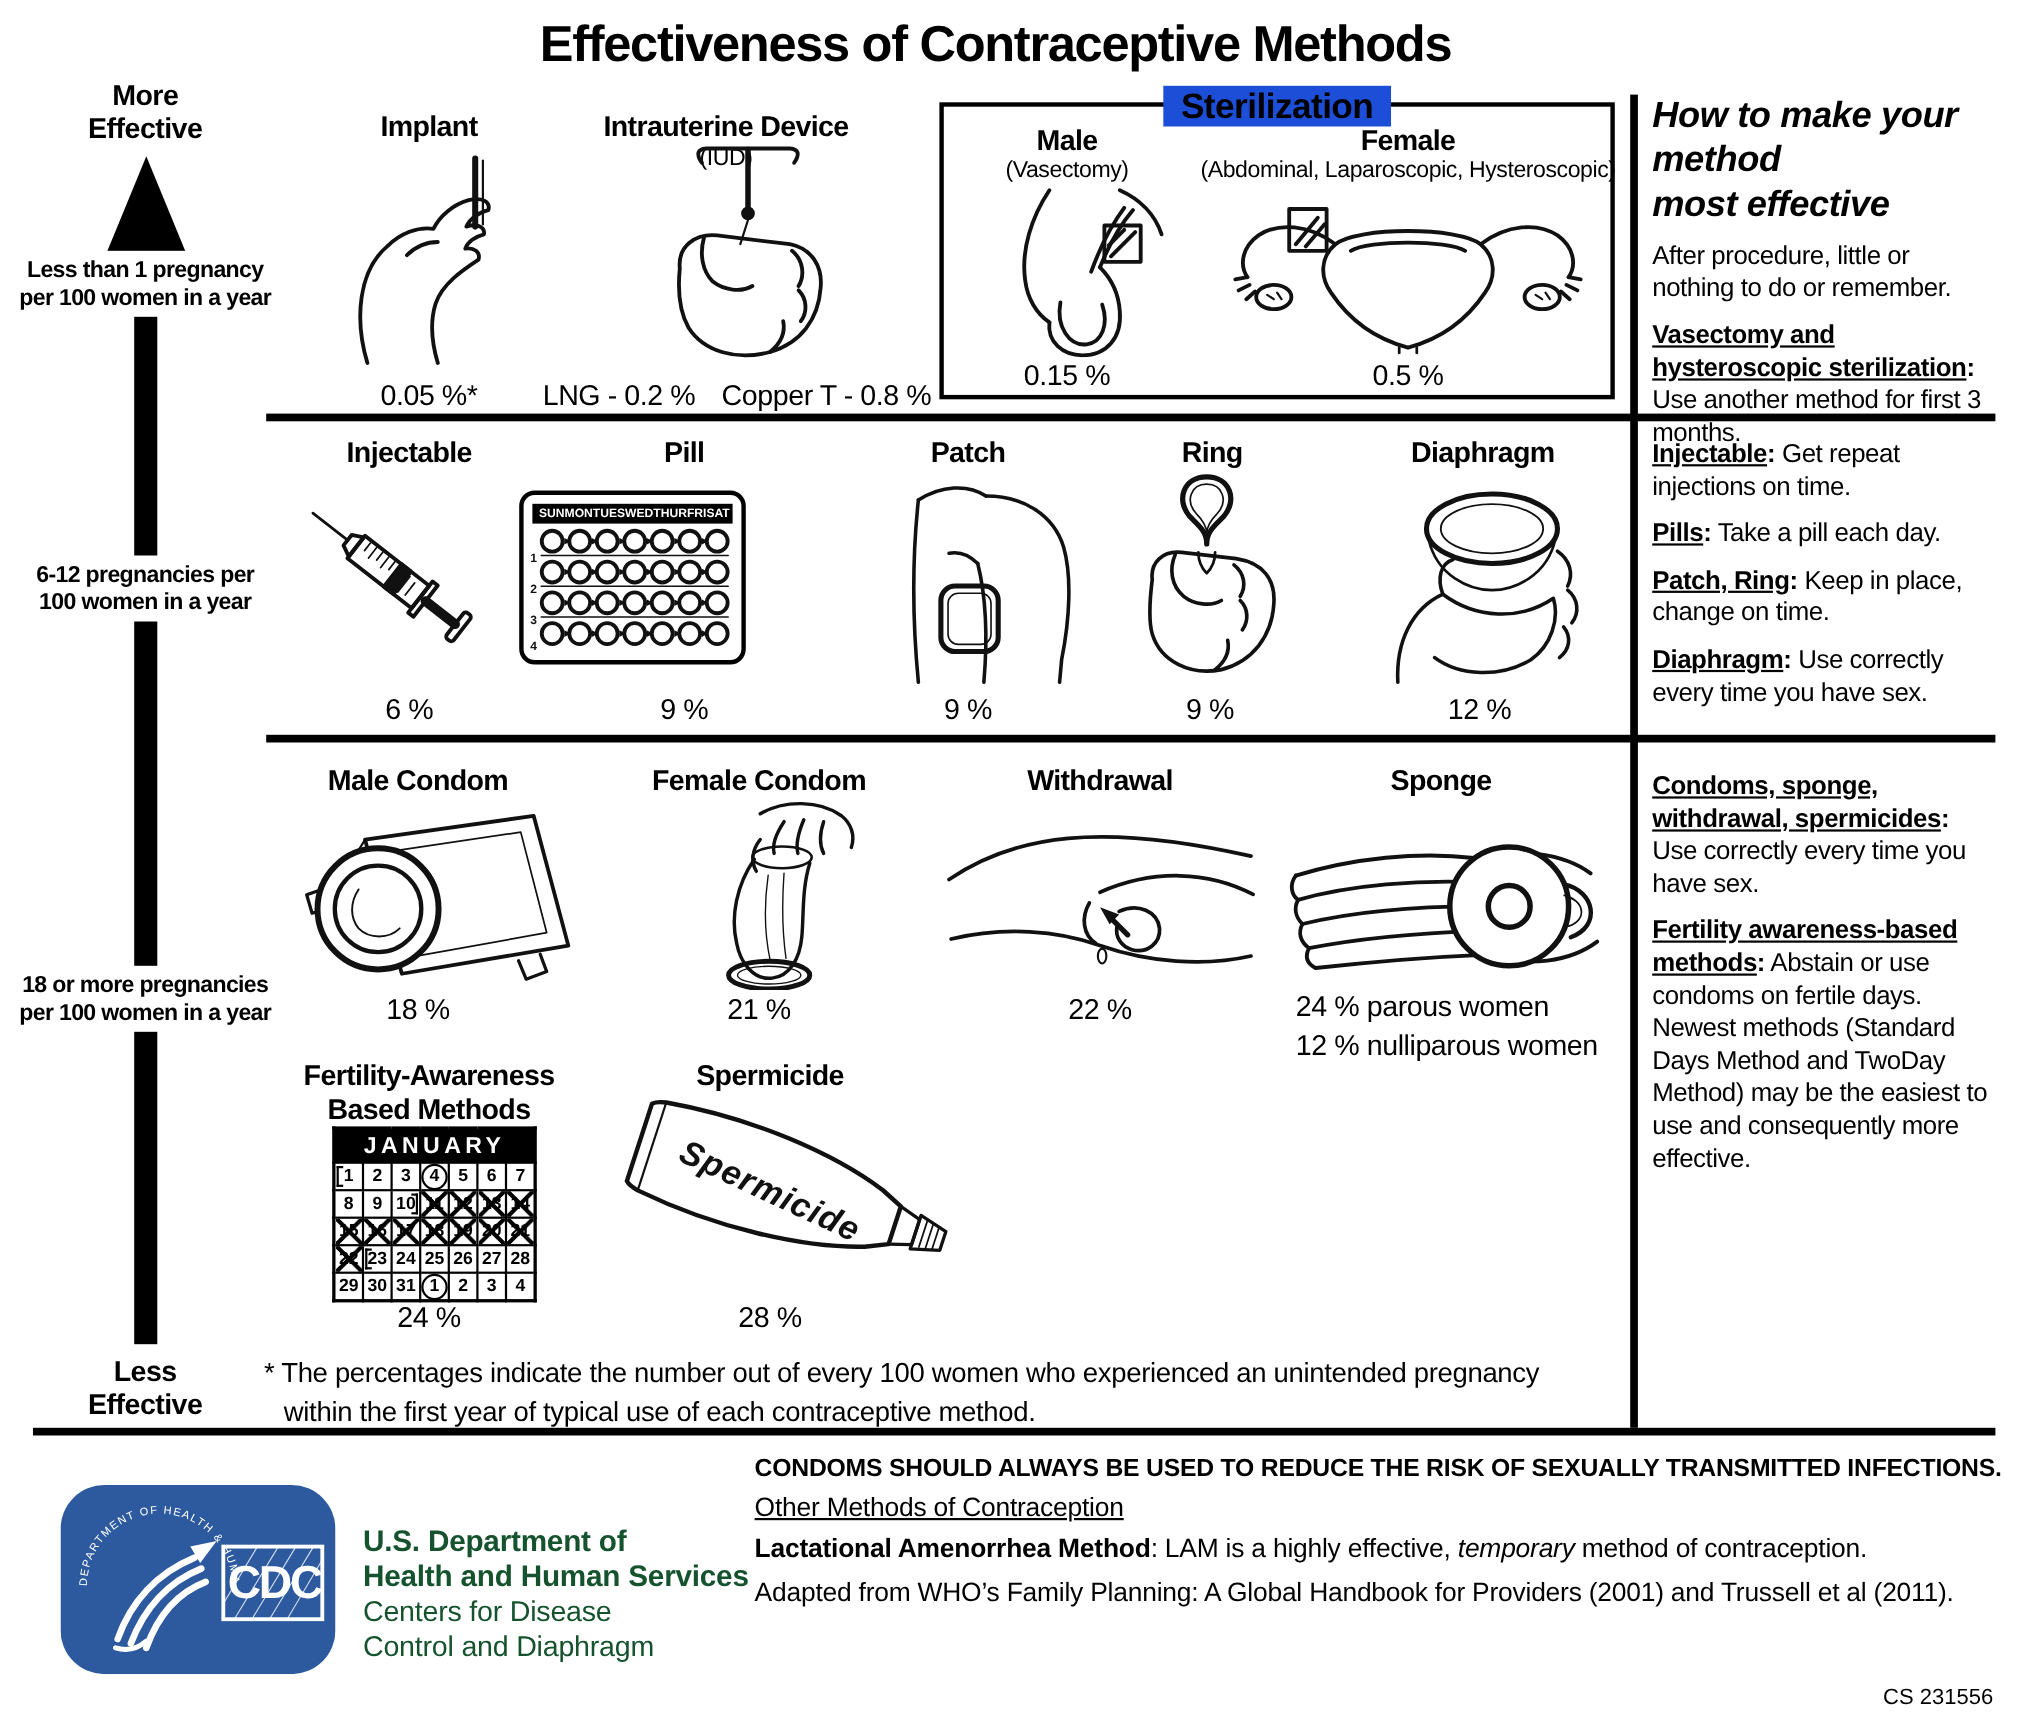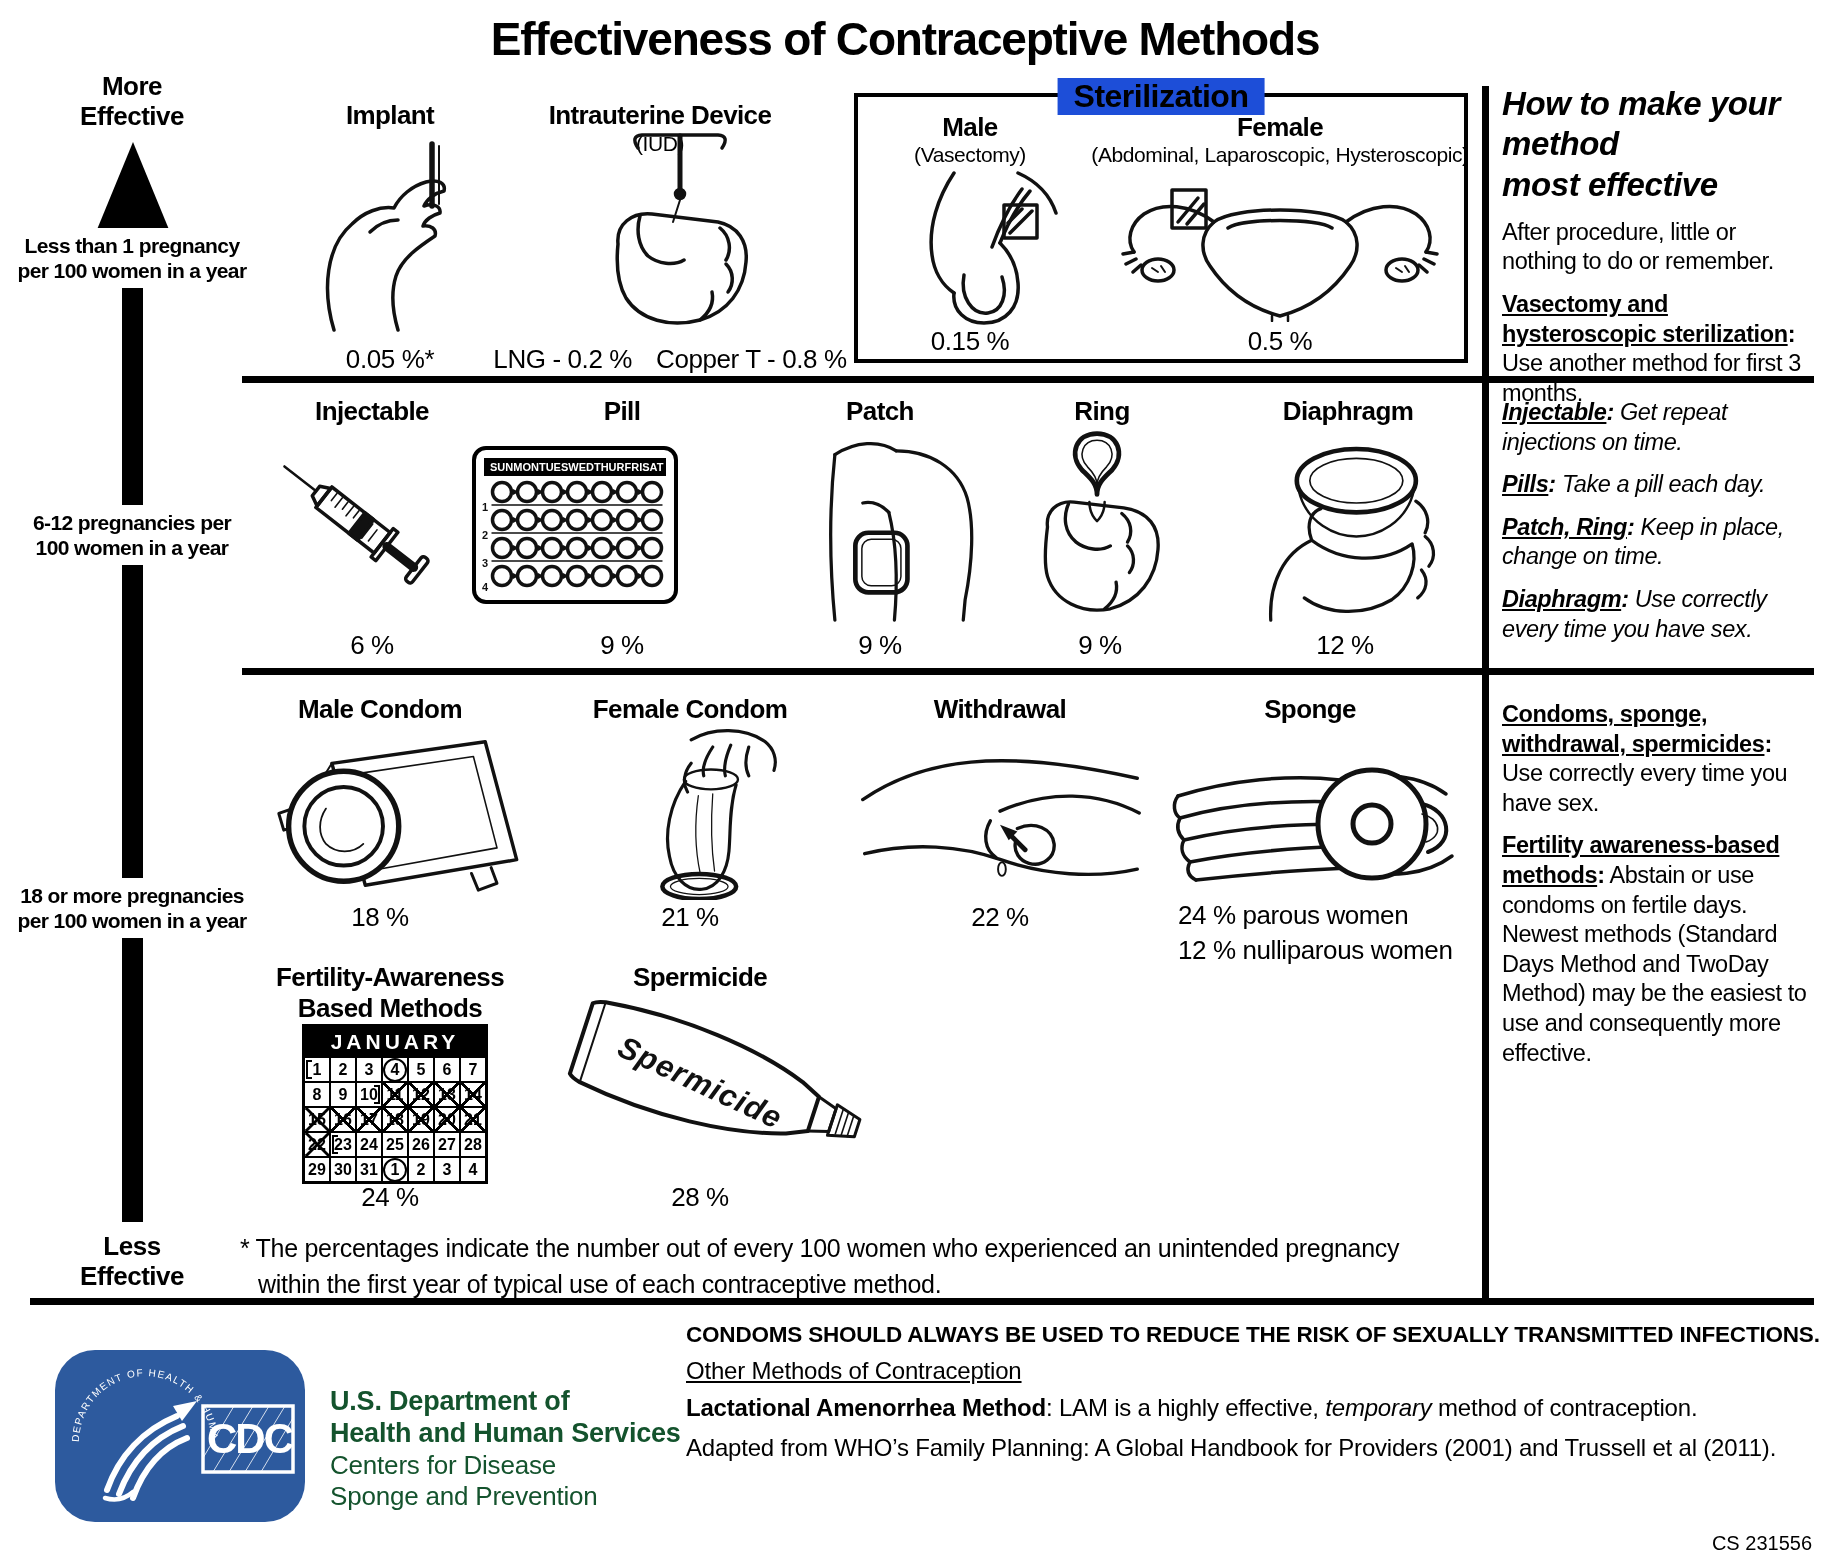--- a/index.html
+++ b/index.html
@@ -440,21 +440,21 @@
 
   <div class="sidebar">
     <div class="sb-sec" style="top:0;">
       <div class="sb-head">How to make your method
 most effective</div>
       <div class="sb-p">After procedure, little or nothing to do or remember.</div>
       <div class="sb-p">
         <span class="lbl">Vasectomy and hysteroscopic sterilization</span><span class="b">:</span><span> Use another method for first 3 months.</span>
       </div>
     </div>
-    <div class="sb-sec" style="top:314px;font-style:italic;">
+    <div class="sb-sec" style="top:314px;">
       <div><span class="lbl">Injectable</span><span class="b">:</span><span> Get repeat injections on time.</span></div>
       <div class="sb-p"><span class="lbl">Pills</span><span class="b">:</span><span> Take a pill each day.</span></div>
       <div class="sb-p"><span class="lbl">Patch, Ring</span><span class="b">:</span><span> Keep in place, change on time.</span></div>
       <div class="sb-p"><span class="lbl">Diaphragm</span><span class="b">:</span><span> Use correctly every time you have sex.</span></div>
     </div>
     <div class="sb-sec" style="top:616px;">
       <div><span class="lbl">Condoms, sponge, withdrawal, spermicides</span><span class="b">:</span><span> Use correctly every time you have sex.</span></div>
       <div class="sb-p"><span class="lbl">Fertility awareness-based methods</span><span class="b">:</span><span> Abstain or use condoms on fertile days. Newest methods (Standard Days Method and TwoDay Method) may be the easiest to use and consequently more effective.</span></div>
     </div>
   </div>
@@ -475,21 +475,21 @@
     <g>
       <rect x="148" y="56" width="90" height="66" fill="none" stroke="#fff" stroke-width="3.5"></rect>
       <path d="M158 122 L198 56 M174 122 L214 56 M190 122 L230 56 M206 122 L238 68 M148 108 L179 56" stroke="#fff" stroke-width="1" opacity="0.8"></path>
       <text x="152" y="103" font-size="42" font-weight="bold" fill="#fff" letter-spacing="-2" font-family="Liberation Sans, sans-serif">CDC</text>
     </g>
   </svg>
   <div class="abs dept blue" style="left:330px;top:1385px;width:360px;">
     <div class="b2">U.S. Department of</div>
     <div class="b2">Health and Human Services</div>
     <div>Centers for Disease</div>
-    <div>Sponge and Prevention</div>
+    <div>Control and Diaphragm</div>
   </div>
 
   <div class="abs" style="left:686px;top:1322px;width:1130px;">
     <div class="f-caps nws">CONDOMS SHOULD ALWAYS BE USED TO REDUCE THE RISK OF SEXUALLY TRANSMITTED INFECTIONS.</div>
     <div class="f-line u" style="margin-top:9px;display:inline-block;">Other Methods of Contraception</div>
     <div class="f-line nws" style="margin-top:9px;">
       <span class="b">Lactational Amenorrhea Method</span><span>: LAM is a highly effective, </span><span class="i">temporary</span><span> method of contraception.</span>
     </div>
     <div class="f-line nws" style="margin-top:12px;">Adapted from WHO’s Family Planning: A Global Handbook for Providers (2001) and Trussell et al (2011).</div>
   </div>

